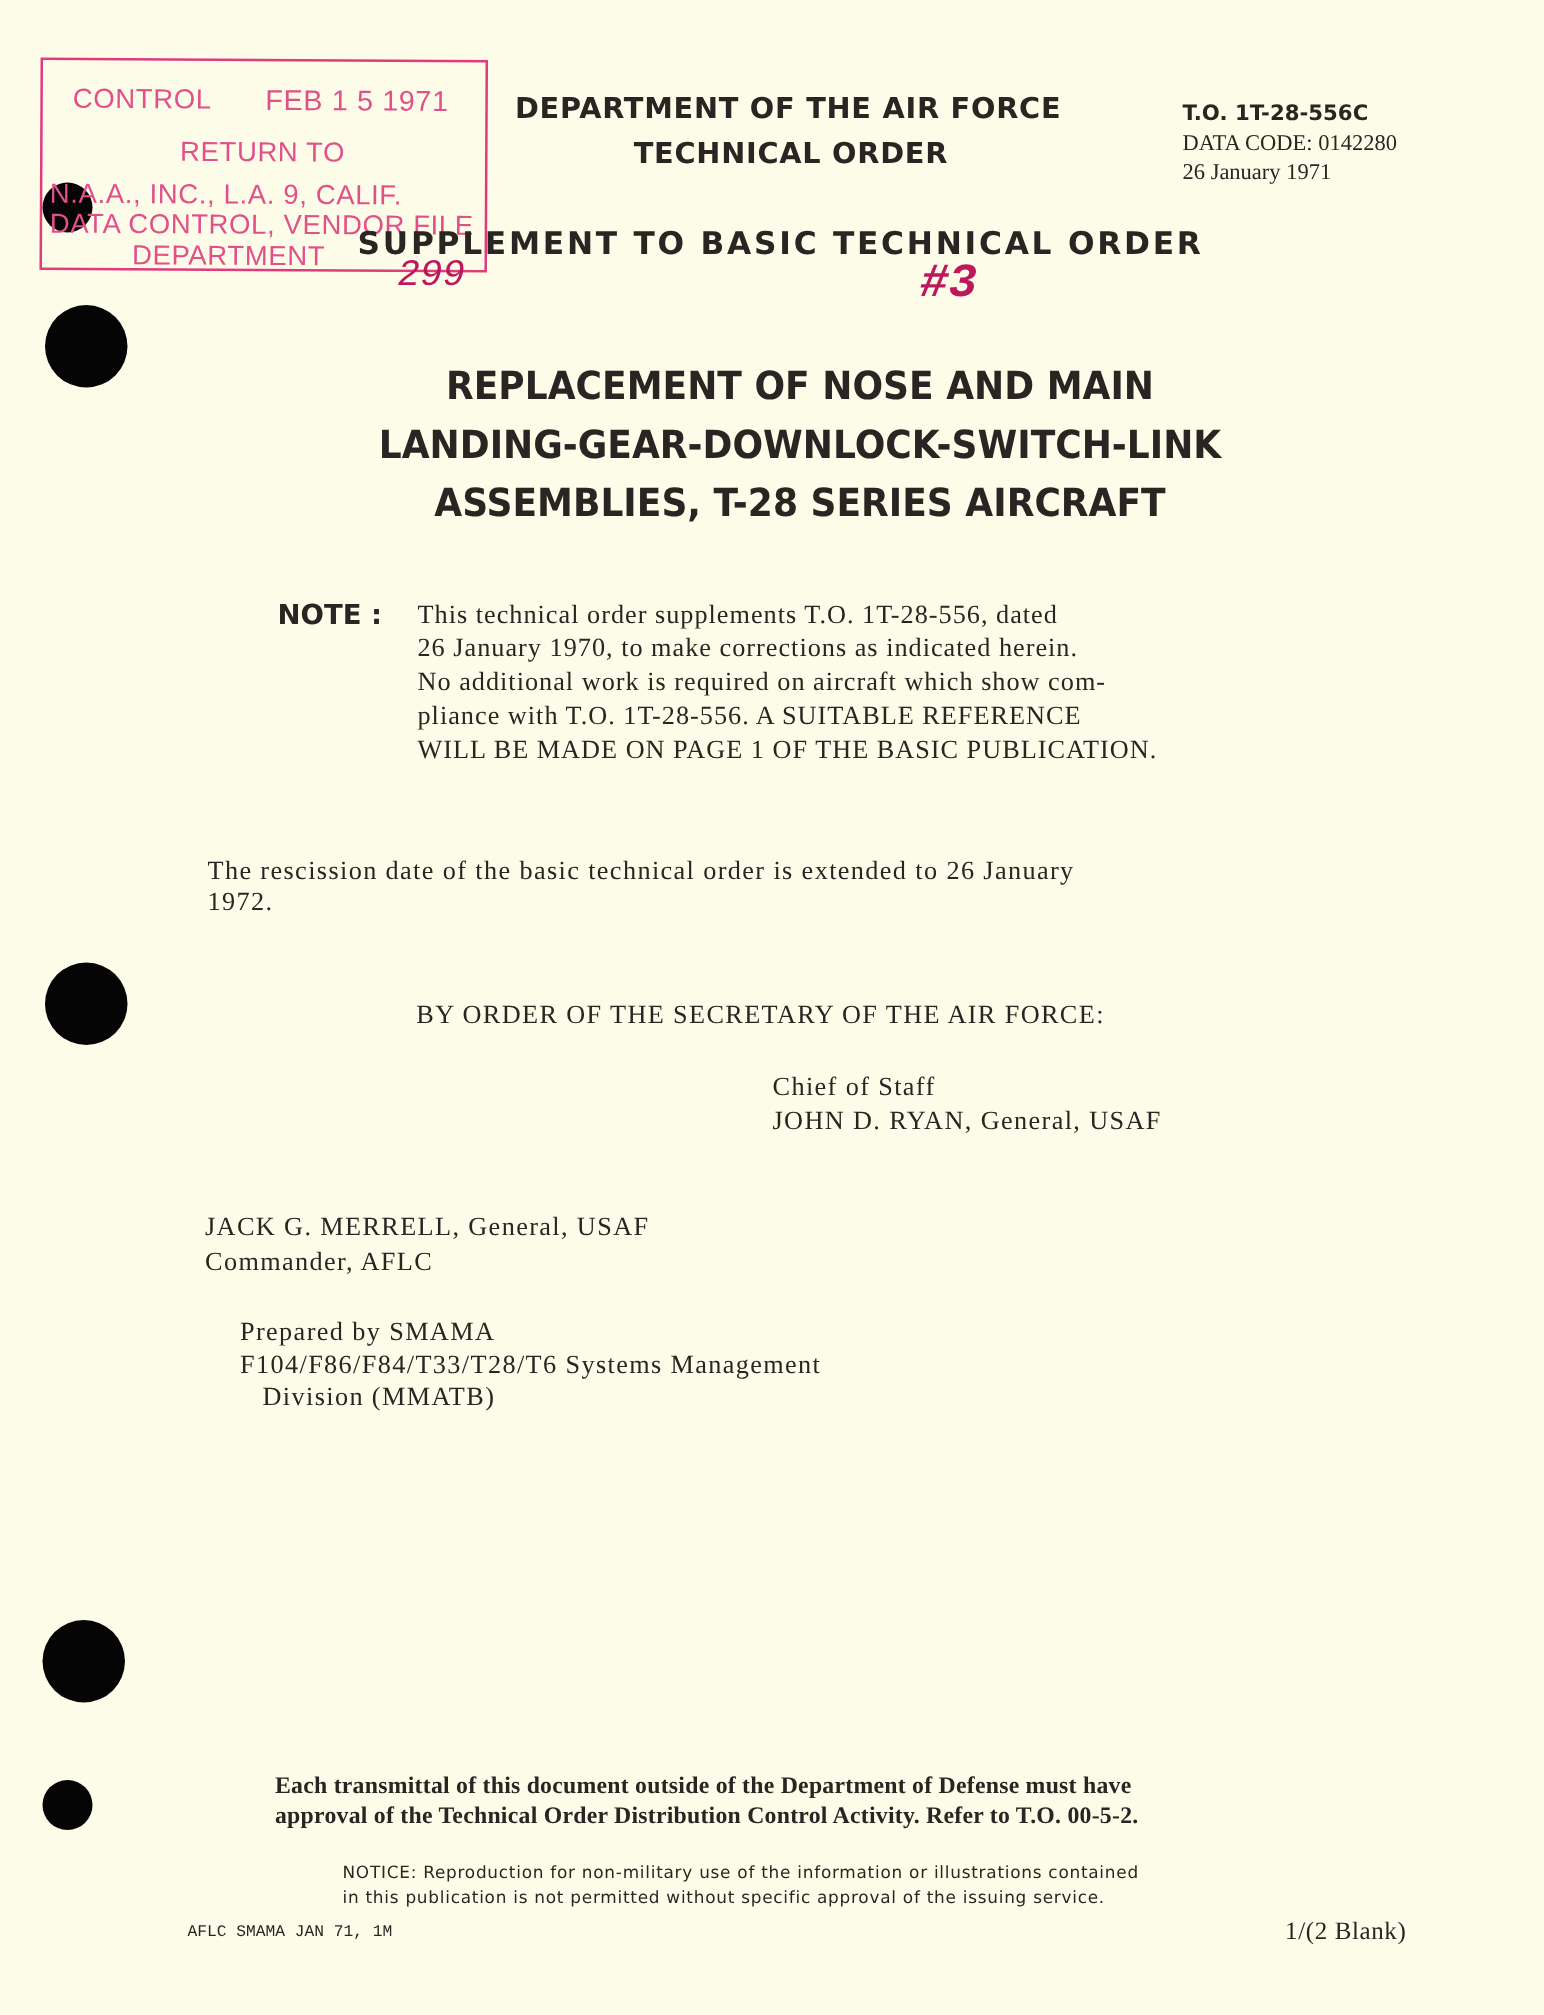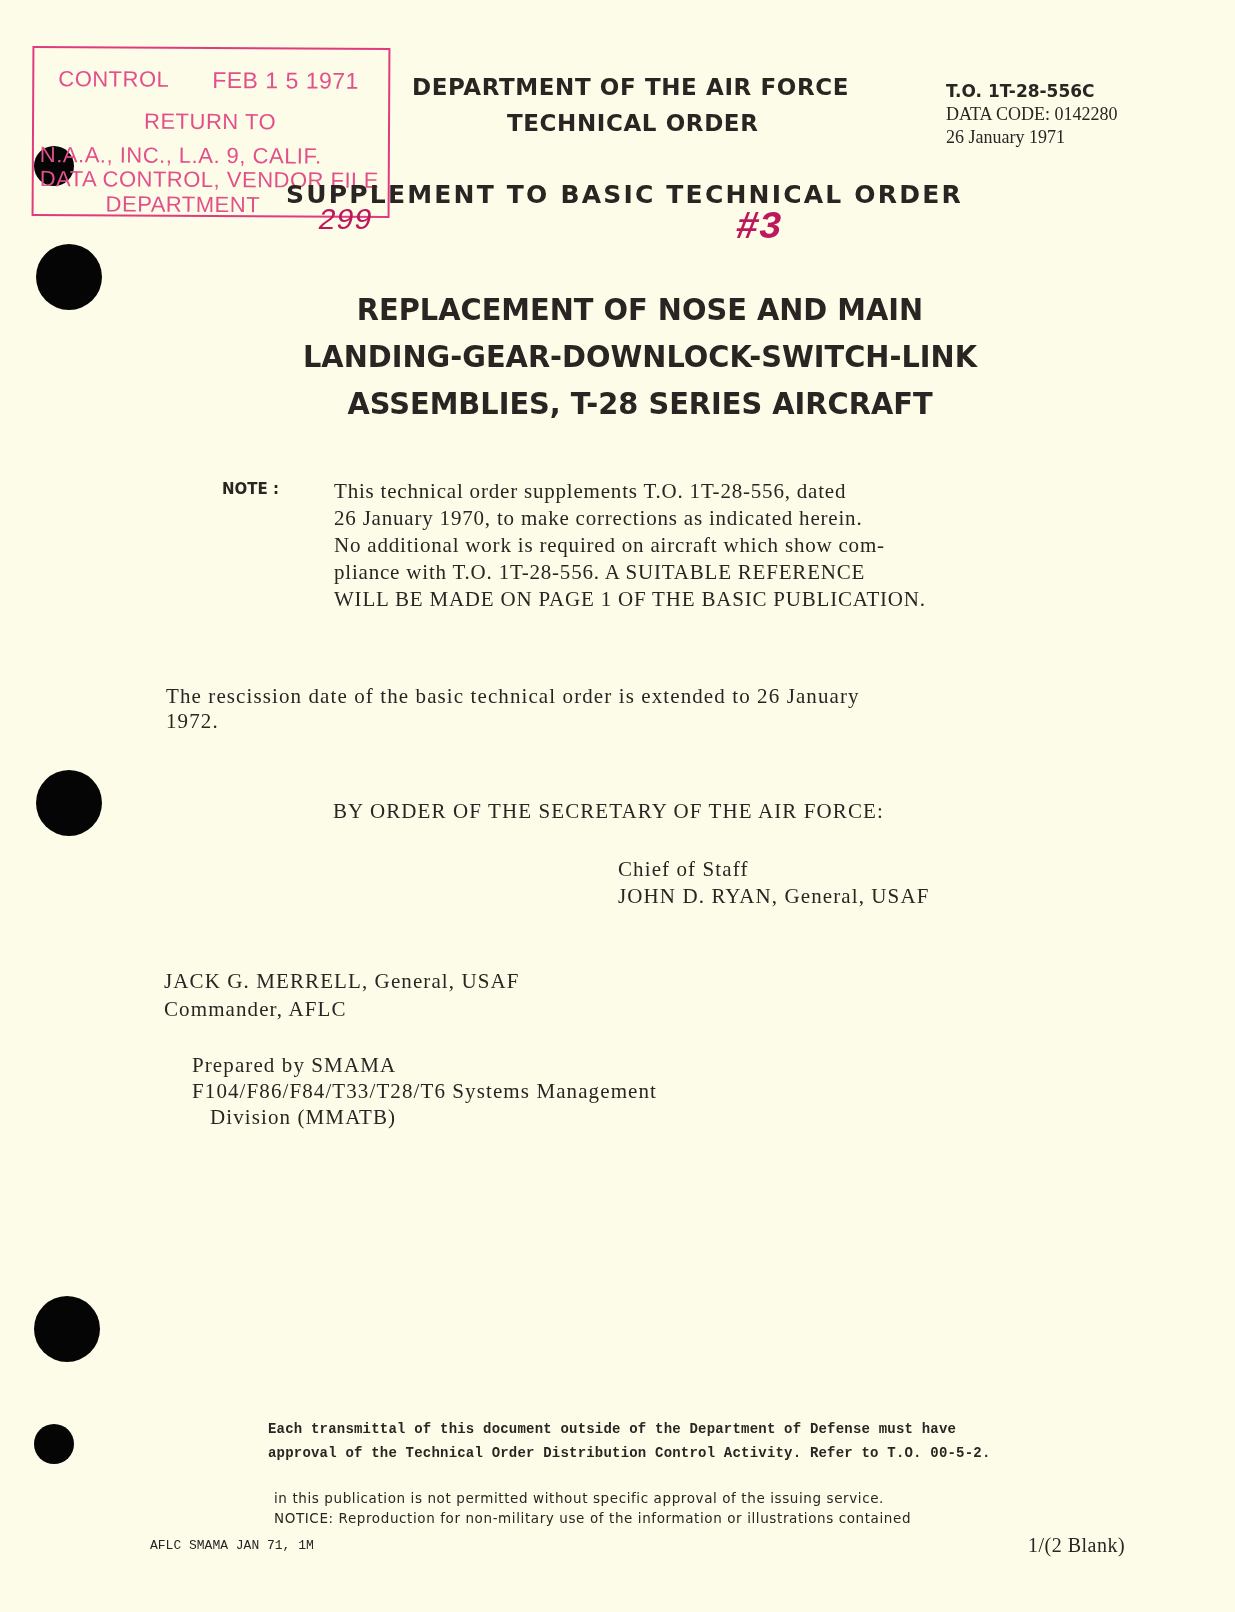--- a/index.html
+++ b/index.html
@@ -17,24 +17,24 @@
     color: #e2508a; font-family: "Liberation Sans", "DejaVu Sans", sans-serif;
     transform: rotate(0.3deg);
   }
   .stamp div { position: absolute; white-space: nowrap; font-size: 22px; letter-spacing: 0.5px; }
   .handwrite { color: #be185d; font-family: Liberation Mono, monospace; font-style: italic; }
   .hdr-bold { font-family: "DejaVu Sans", sans-serif; font-weight: bold; white-space: nowrap; }
   .to-info { left: 946px; top: 80px; font-size: 18px; line-height: 23px; }
   .to-info .num { font-family: "DejaVu Sans", sans-serif; font-weight: bold; font-size: 17px; }
   .title { left: 0; width: 1280px; top: 286px; text-align: center; font-family: "DejaVu Sans", sans-serif;
     font-weight: bold; font-size: 31px; line-height: 47px; letter-spacing: 0px; transform: scaleX(0.93); transform-origin: 640px 0; }
-  .note-label { left: 222px; top: 480px; font-family: "DejaVu Sans", sans-serif; font-weight: bold; font-size: 15px; }
+  .note-label { left: 222px; top: 480px; font-family: "DejaVu Sans", sans-serif; font-weight: bold; font-size: 22px; }
   .note-body { left: 334px; top: 478px; font-size: 21px; line-height: 27px; letter-spacing: 0.8px; white-space: nowrap; }
   .para { font-size: 21px; line-height: 25px; letter-spacing: 1.1px; white-space: nowrap; }
-  .foot-bold { left: 220px; top: 1416px; font-family: Liberation Mono, monospace; font-weight: bold; font-size: 14px; line-height: 24px; white-space: nowrap; letter-spacing: 0.2px; margin-left: 48px; }
+  .foot-bold { left: 220px; top: 1416px; font-family: Liberation Serif, serif; font-weight: bold; font-size: 19px; line-height: 24px; white-space: nowrap; letter-spacing: 0.2px; }
   .notice { left: 274px; top: 1488px; font-family: "DejaVu Sans", sans-serif; font-size: 13.5px; line-height: 20px; white-space: nowrap; letter-spacing: 0.6px; }
   .bottom-left { left: 150px; top: 1538px; font-family: "Liberation Mono", "DejaVu Sans Mono", monospace; font-size: 13px; }
   .bottom-right { left: 1028px; top: 1534px; font-size: 20px; letter-spacing: 0.5px; }
 </style>
 </head>
 <body>
 
 <div class="hole" style="left:34px; top:146px; width:40px; height:40px;"></div>
 <div class="hole" style="left:36px; top:244px;"></div>
 <div class="hole" style="left:36px; top:770px;"></div>
@@ -99,18 +99,18 @@
   <div>F104/F86/F84/T33/T28/T6 Systems Management</div>
   <div style="padding-left:18px;">Division (MMATB)</div>
 </div>
 
 <div class="abs foot-bold" style="top:1417px;">
   <div>Each transmittal of this document outside of the Department of Defense must have</div>
   <div>approval of the Technical Order Distribution Control Activity. Refer to T.O. 00-5-2.</div>
 </div>
 
 <div class="abs notice">
+  <div>NOTICE:  Reproduction for non-military use of the information or illustrations contained</div>
   <div>in this publication is not permitted without specific approval of the issuing service.</div>
-  <div>NOTICE:  Reproduction for non-military use of the information or illustrations contained</div>
 </div>
 
 <div class="abs bottom-left">AFLC SMAMA JAN 71, 1M</div>
 <div class="abs bottom-right">1/(2 Blank)</div>
 
 </body></html>

